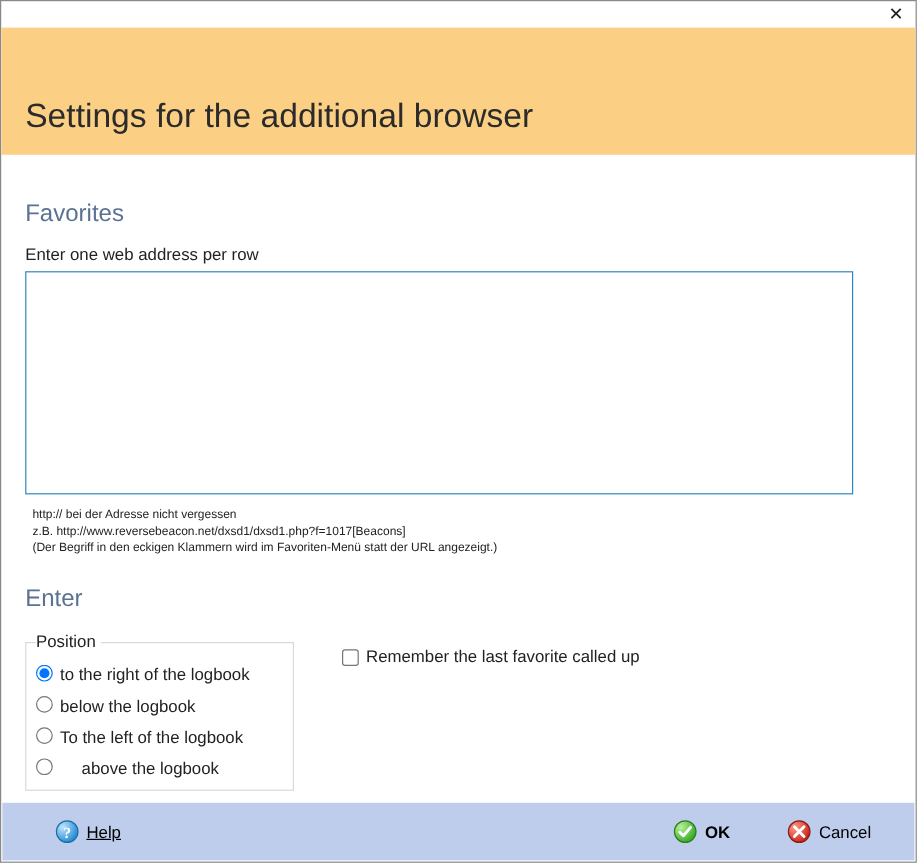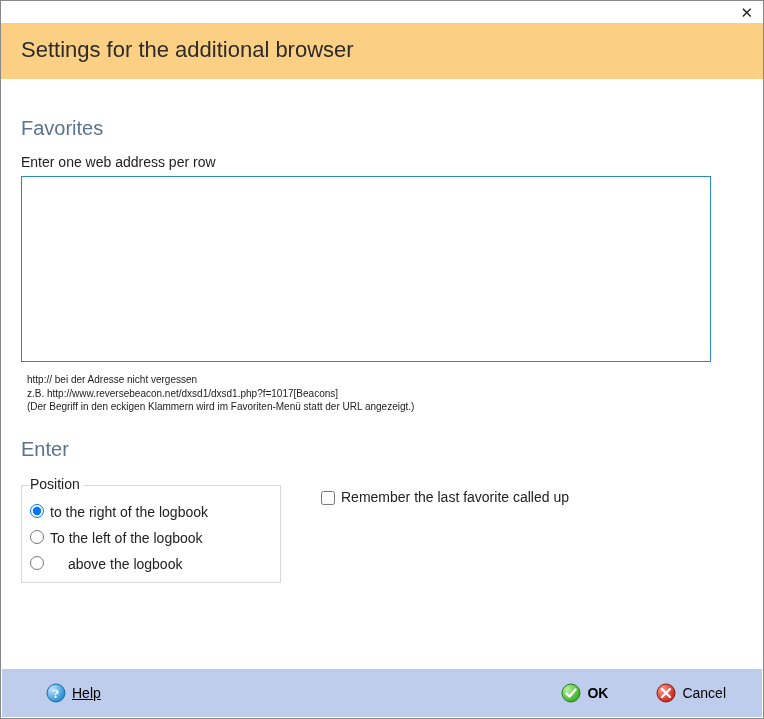--- a/index.html
+++ b/index.html
@@ -26,22 +26,23 @@
     font-size: 15px;
     line-height: 1;
     cursor: pointer;
     font-family: Arial, sans-serif;
   }
   .banner {
     background: #fcd084;
     padding: 14px 20px 16px 20px;
   }
   .banner-title {
-    font-size: 22px;
+    font-size: 28px;
     color: #2b2b2b;
+    margin-top: 44px;
   }
   .content {
     padding: 32px 20px 0 20px;
   }
   .section-heading {
     font-size: 20px;
     color: #5b7292;
     margin: 6px 0 14px 0;
     font-weight: 400;
   }
@@ -65,21 +66,21 @@
     line-height: 1.35;
     margin: 8px 0 0 6px;
   }
   .more-row {
     display: flex;
     align-items: flex-start;
     gap: 40px;
   }
   .position-group {
     border: 1px solid #d9d9d9;
-    width: 260px;
+    width: 224px;
     padding: 0 8px 8px 8px;
     position: relative;
     margin-top: 10px;
   }
   .position-legend {
     position: relative;
     top: -10px;
     background: #fff;
     padding: 0 4px 0 0;
     font-size: 14px;
@@ -161,20 +162,24 @@
   </div>
 
   <div class="section-heading" style="margin-top:24px;">Enter</div>
 
   <div class="more-row">
     <div class="position-group">
       <span class="position-legend">Position</span>
       <label class="radio-row">
         <input type="radio" name="pos" checked="" style="">
         <span>to the right of the logbook</span>
+      </label>
+      <label class="radio-row">
+        <input type="radio" name="pos" style="">
+        <span>below the logbook</span>
       </label>
       <label class="radio-row">
         <input type="radio" name="pos" style="">
         <span>To the left of the logbook</span>
       </label>
       <label class="radio-row">
         <input type="radio" name="pos" style="">
         <span>above the logbook</span>
       </label>
     </div>

